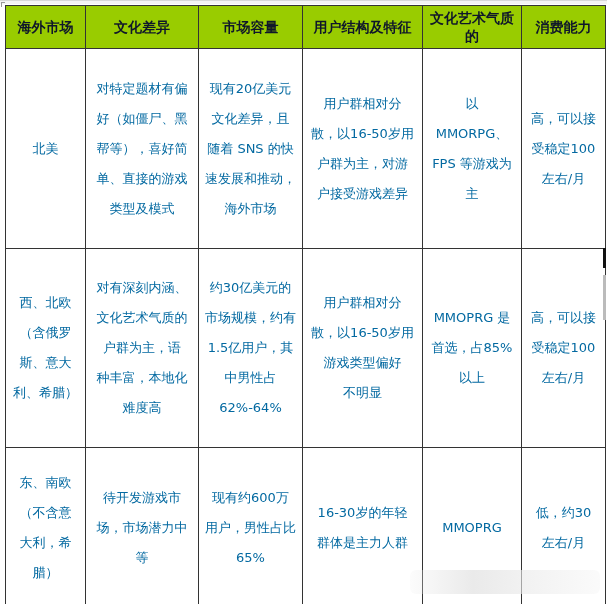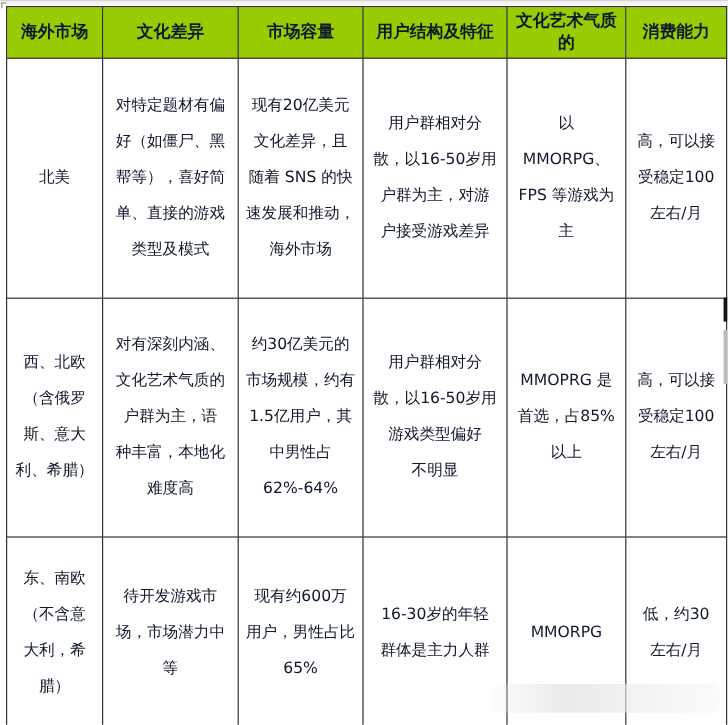--- a/index.html
+++ b/index.html
@@ -33,21 +33,21 @@
     left: 5px;
     top: 5px;
     border-collapse: collapse;
     table-layout: fixed;
     width: 600px;
   }
   table.market td, table.market th {
     border: 1px solid #333333;
     text-align: center;
     vertical-align: middle;
-    color: #0f172a;
+    color: #0369a1;
     padding: 0 4px;
     font-size: 13px;
     line-height: 30px;
     word-break: break-all;
   }
   table.market th {
     background: #99cc00;
     color: #0f172a;
     font-weight: bold;
     font-size: 14px;
@@ -241,21 +241,21 @@
         </div>
       </td>
       <td>
         <div class="cell-inner">
           <span>16-30岁的年轻</span>
           <span>群体是主力人群</span>
         </div>
       </td>
       <td>
         <div class="cell-inner">
-          <span>MMORPG</span>
+          <span>MMOPRG</span>
         </div>
       </td>
       <td>
         <div class="cell-inner">
           <span>低，约30</span>
           <span>左右/月</span>
         </div>
       </td>
     </tr>
   </tbody>

